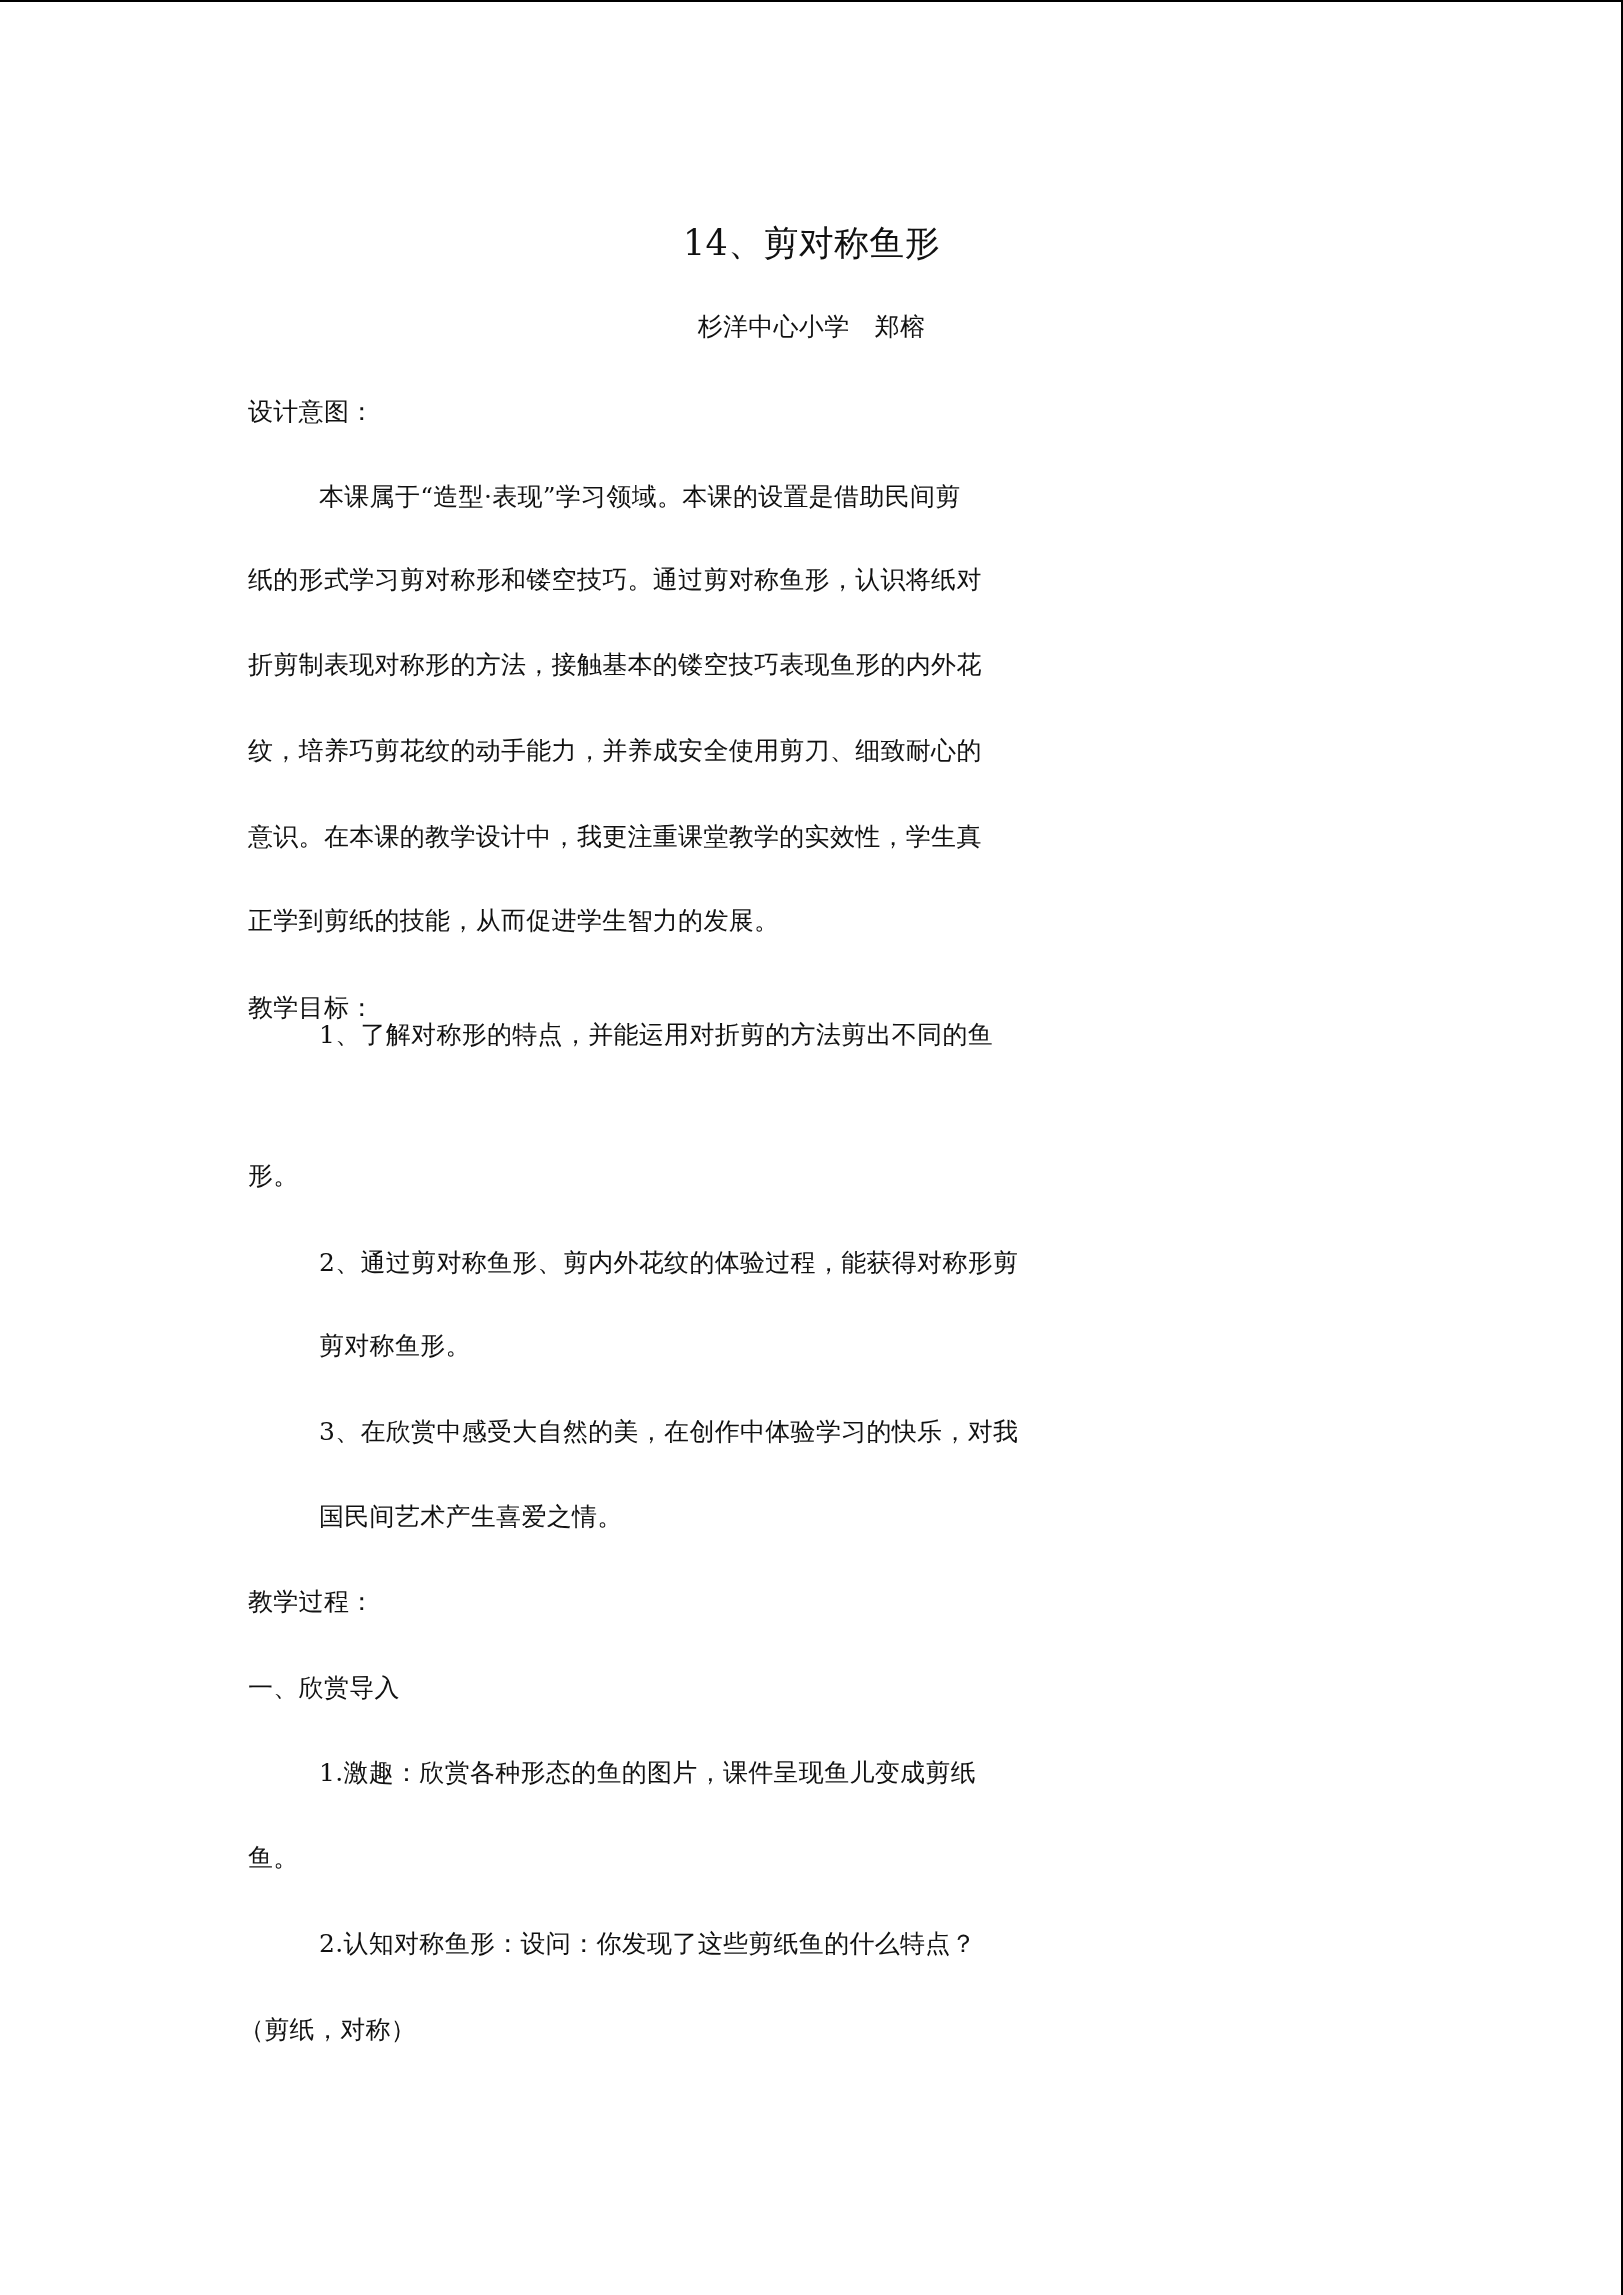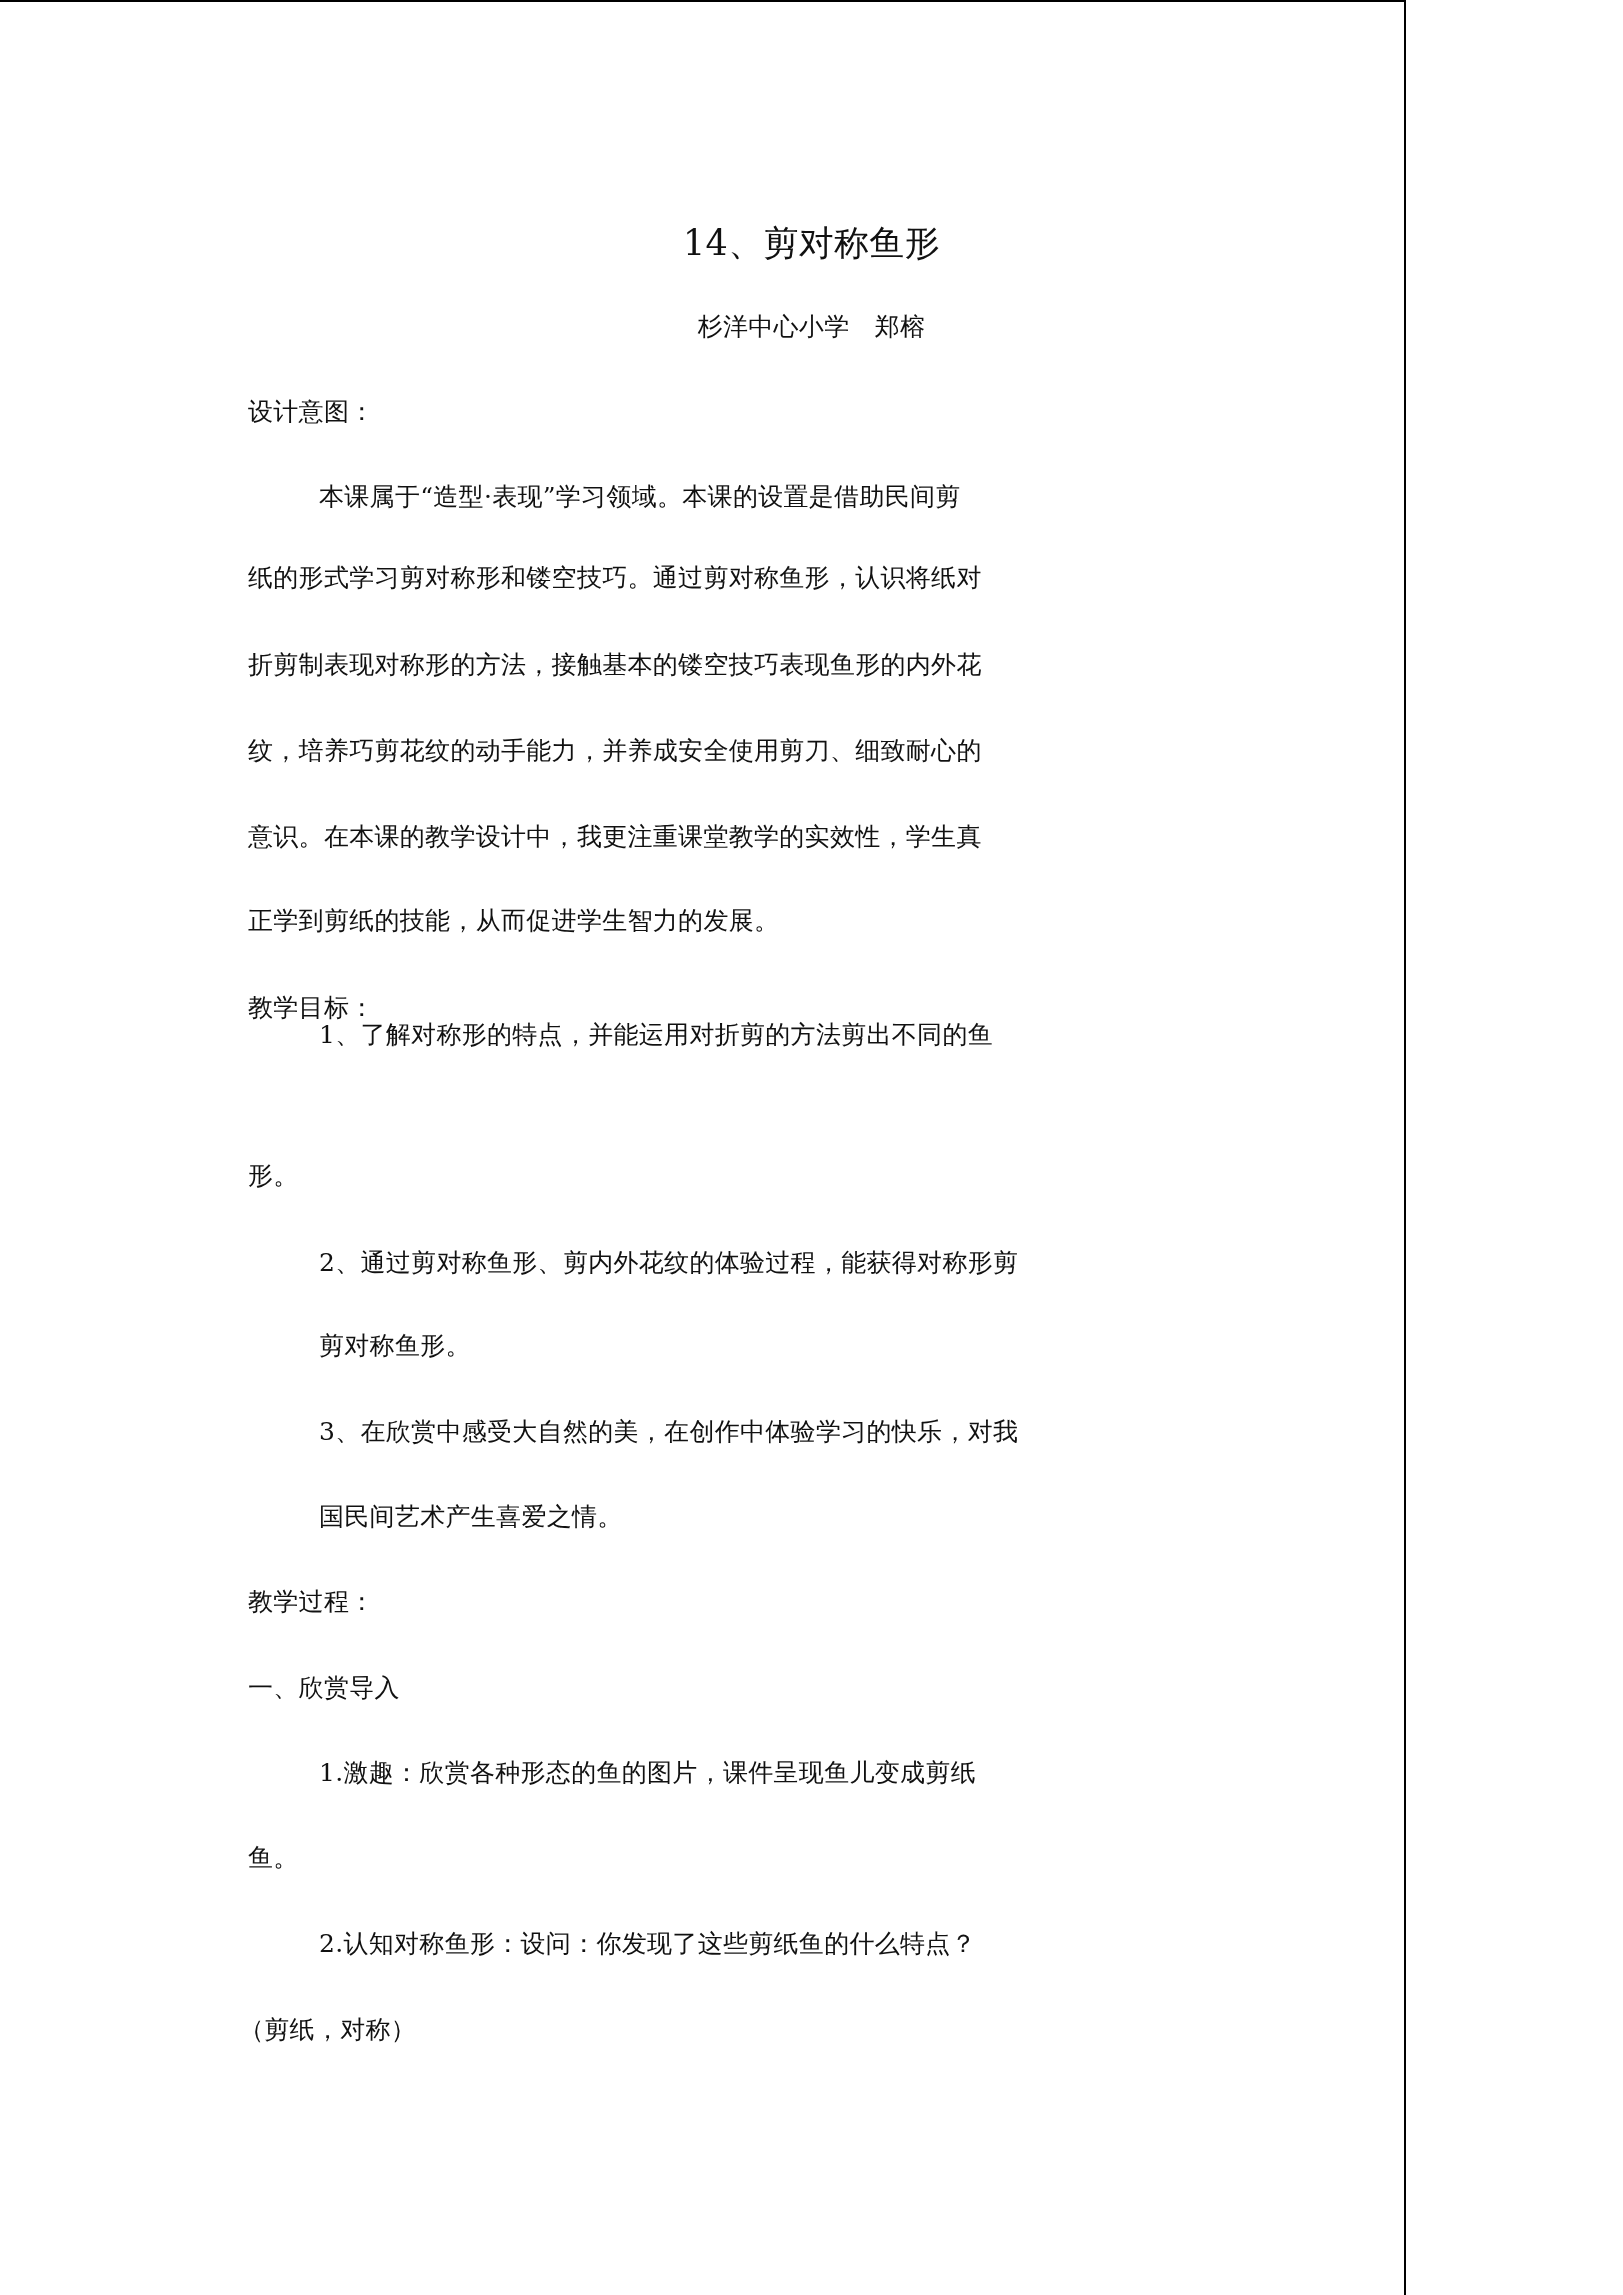--- a/index.html
+++ b/index.html
@@ -1,18 +1,18 @@
 <!DOCTYPE html>
 <html style="font-size:11px"><head>
   <meta charset="utf-8">
   <style>
     html, body { margin: 0; padding: 0; background: #ffffff; }
     body { width: 1623px; height: 2295px; position: relative; overflow: hidden; }
     .page {
-      position: absolute; left: 0; top: 0; width: 1406px; height: 2295px;
+      position: absolute; left: 0; top: 0; width: 1623px; height: 2295px;
       box-sizing: border-box;
       border-top: 2.7px solid #000000;
       border-right: 2px solid #000000;
       background: #ffffff;
     }
     .line {
       position: absolute;
       left: 248px;
       height: 48px;
       line-height: 48px;
@@ -29,21 +29,21 @@
 </head>
 <body>
 
 <div class="page">
 
   <div class="line center title" style="top:217px;">14、剪对称鱼形</div>
   <div class="line center" style="top:301px;">杉洋中心小学　郑榕</div>
 
   <div class="line" style="top:386px;">设计意图：</div>
   <div class="line indent" style="top:471px;">本课属于“造型·表现”学习领域。本课的设置是借助民间剪</div>
-  <div class="line" style="top:554px;font-family:Liberation Mono, monospace;">纸的形式学习剪对称形和镂空技巧。通过剪对称鱼形，认识将纸对</div>
+  <div class="line" style="top:554px;">纸的形式学习剪对称形和镂空技巧。通过剪对称鱼形，认识将纸对</div>
   <div class="line" style="top:725px;">纹，培养巧剪花纹的动手能力，并养成安全使用剪刀、细致耐心的</div>
   <div class="line" style="top:639px;">折剪制表现对称形的方法，接触基本的镂空技巧表现鱼形的内外花</div>
   <div class="line" style="top:811px;">意识。在本课的教学设计中，我更注重课堂教学的实效性，学生真</div>
   <div class="line" style="top:895px;">正学到剪纸的技能，从而促进学生智力的发展。</div>
 
   <div class="line" style="top:982px;">教学目标：</div>
   <div class="line indent" style="top:1009px;">1、了解对称形的特点，并能运用对折剪的方法剪出不同的鱼</div>
   <div class="line" style="top:1150px;">形。</div>
   <div class="line indent" style="top:1237px;">2、通过剪对称鱼形、剪内外花纹的体验过程，能获得对称形剪</div>
   <div class="line indent" style="top:1320px;">剪对称鱼形。</div>

